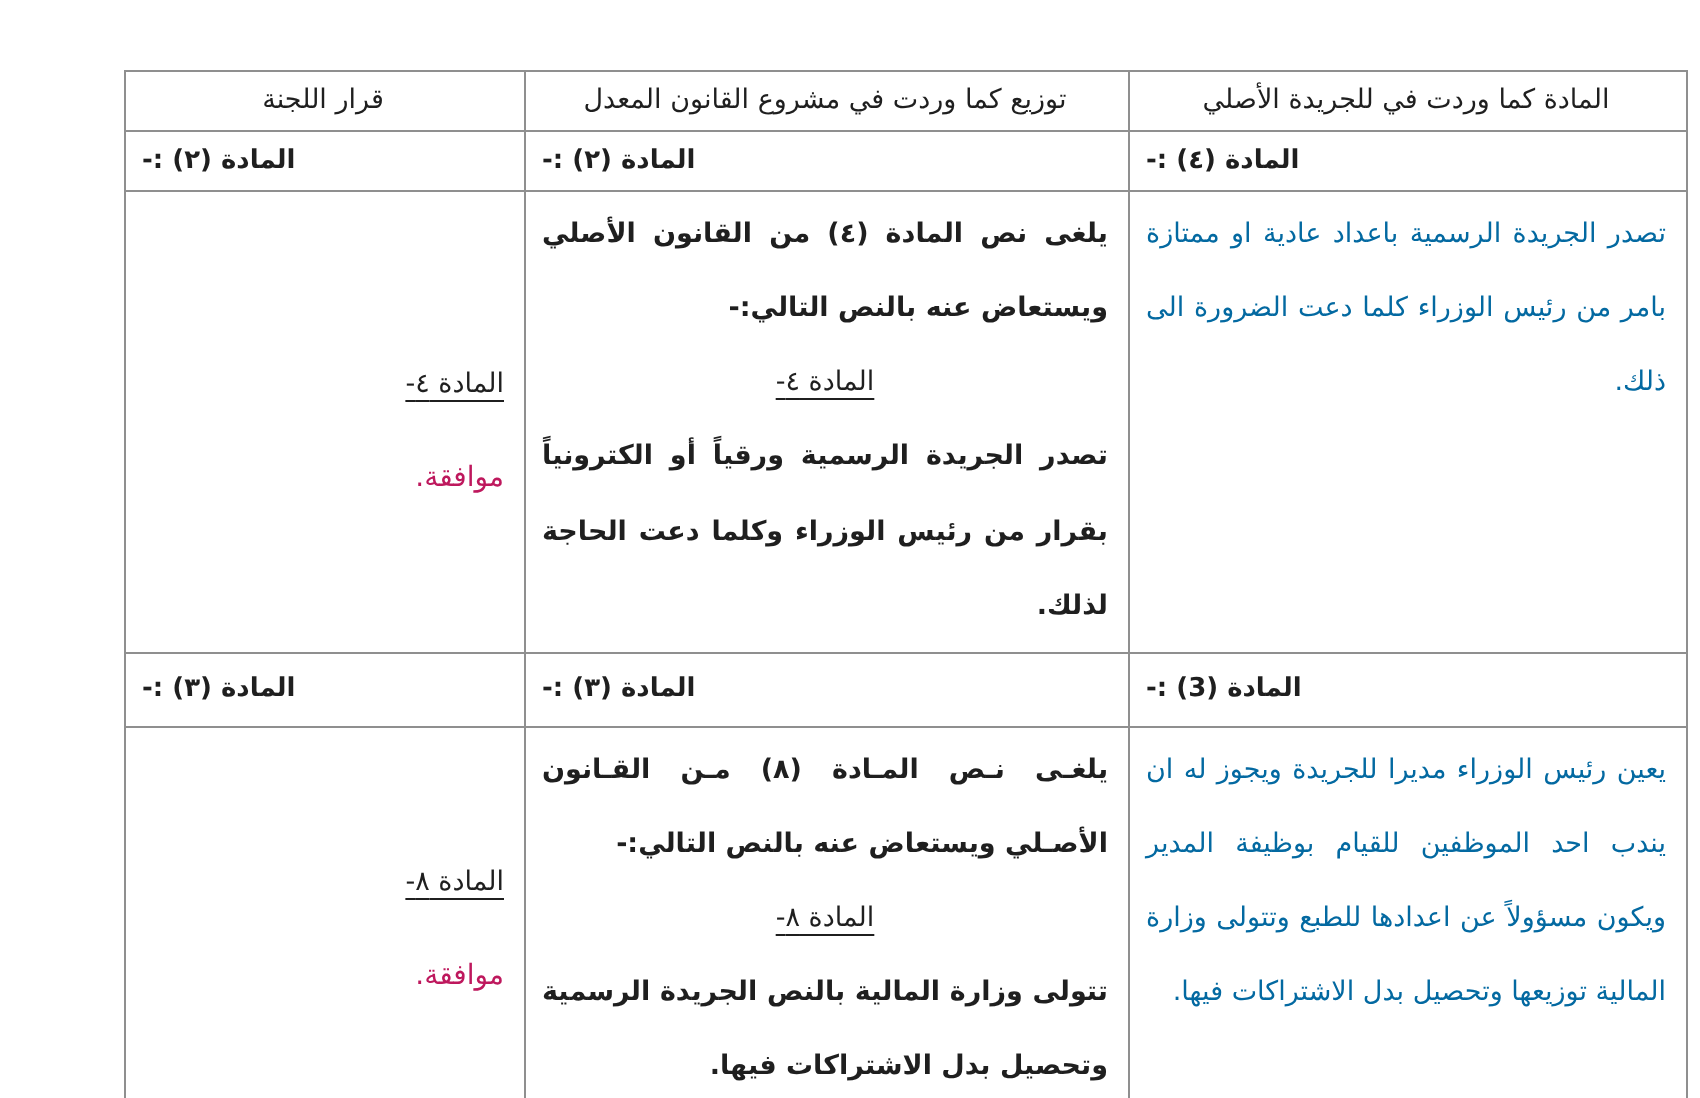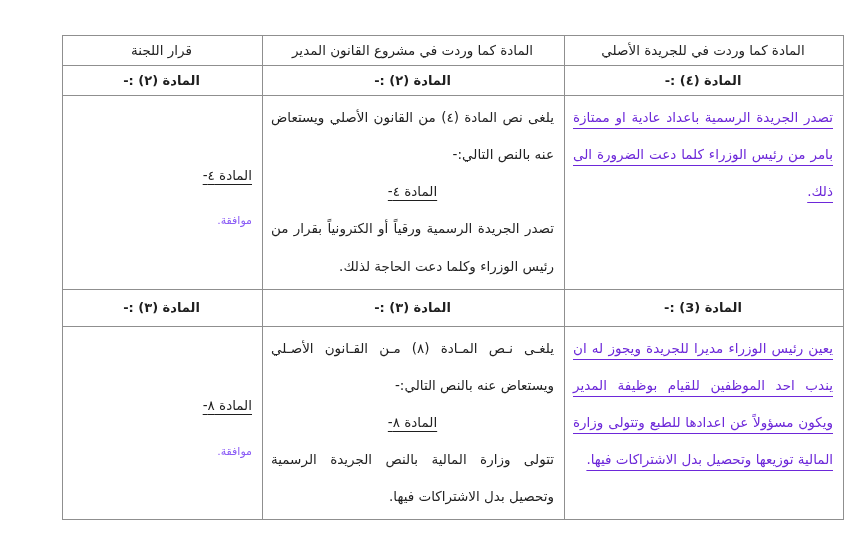--- a/index.html
+++ b/index.html
@@ -36,70 +36,70 @@
   .cmp th {
     height:30px;
     vertical-align:middle;
     text-align:center;
     font-weight:normal;
     font-size:13.5px;
   }
   tr.label-row td {
     height:30px;
     font-weight:bold;
-    text-align:center;
+    text-align:left;
     vertical-align:middle;
     font-size:13px;
   }
   tr.label-row-2 td { height:37px; }
   tr.content-row-1 td { height:190px; }
   tr.content-row-2 td { height:178px; }
 
   .red-text {
-    color:#6d28d9;
-    text-decoration:underline;
+    color:#0369a1;
     text-underline-offset:6px;
     text-align:justify;
     line-height:2.75;
   }
   .para {
     text-align:justify;
     line-height:2.75;
+    font-weight:bold;
   }
   .article-heading {
     font-weight:normal;
     text-decoration:underline;
     text-underline-offset:4px;
     line-height:2.75;
     text-align:center;
   }
   td.decision-cell { vertical-align:middle; }
   .decision-inner {
     display:flex;
     flex-direction:column;
     gap:20px;
     align-items:flex-start;
   }
-  .approval { color:#8b5cf6; font-size:11px; }
+  .approval { color:#be185d; font-size:14px; }
 </style>
 </head>
 <body>
 
 <div class="sheet">
   <table class="cmp">
     <colgroup>
       <col class="c-original">
       <col class="c-amended">
       <col class="c-decision">
     </colgroup>
 
     <tbody>
         <tr>
       <th>المادة كما وردت في للجريدة الأصلي</th>
-      <th>المادة كما وردت في مشروع القانون المدير</th>
+      <th>توزيع كما وردت في مشروع القانون المعدل</th>
       <th>قرار اللجنة</th>
     </tr>
 
     <tr class="label-row">
       <td>المادة (٤) :-</td>
       <td>المادة (٢) :-</td>
       <td>المادة (٢) :-</td>
     </tr>
 
     <tr class="content-row-1">

